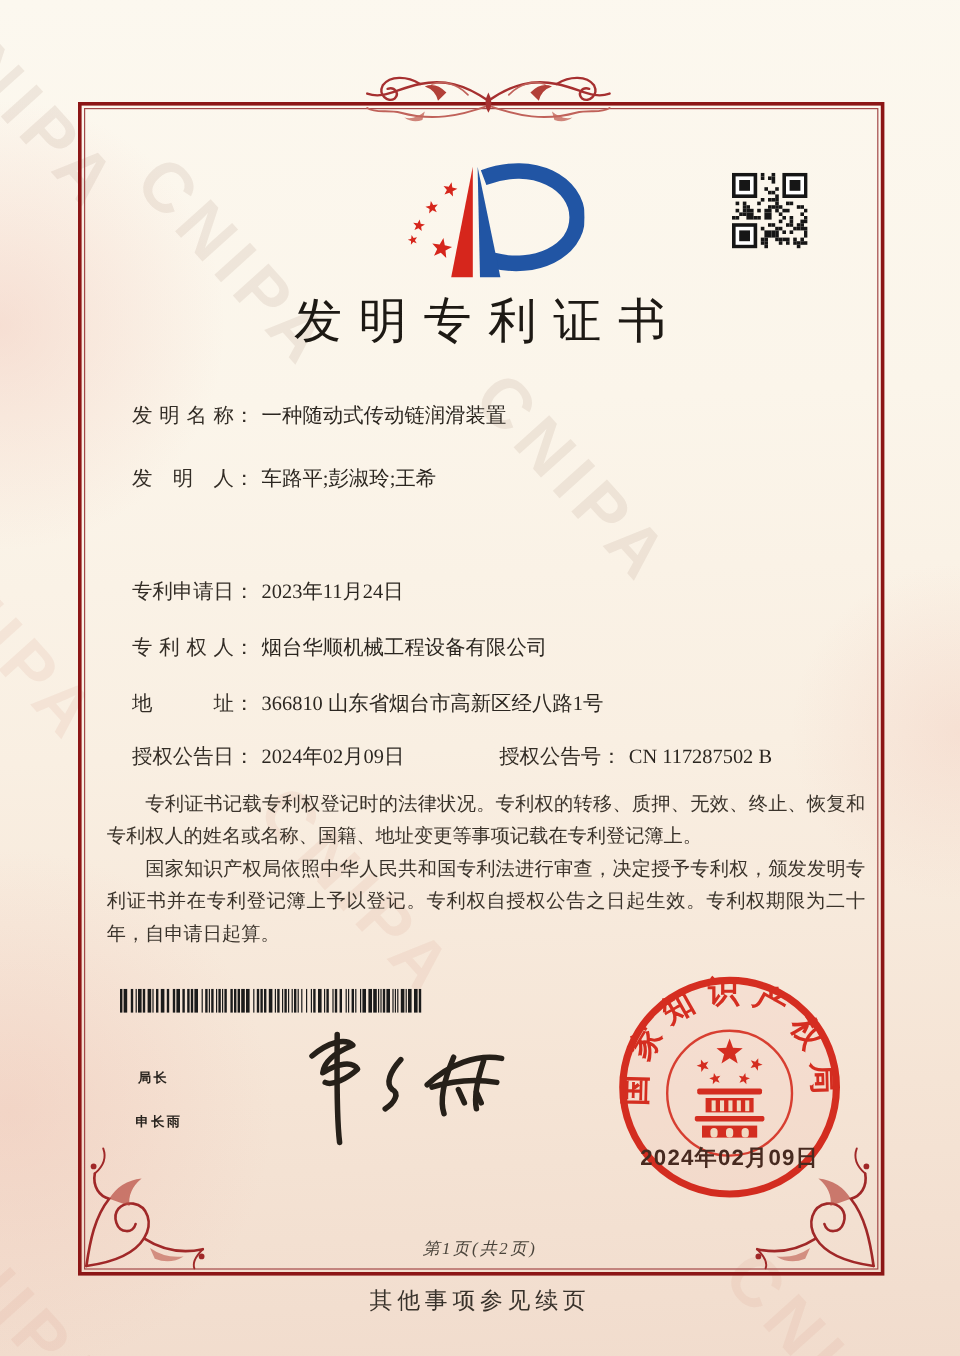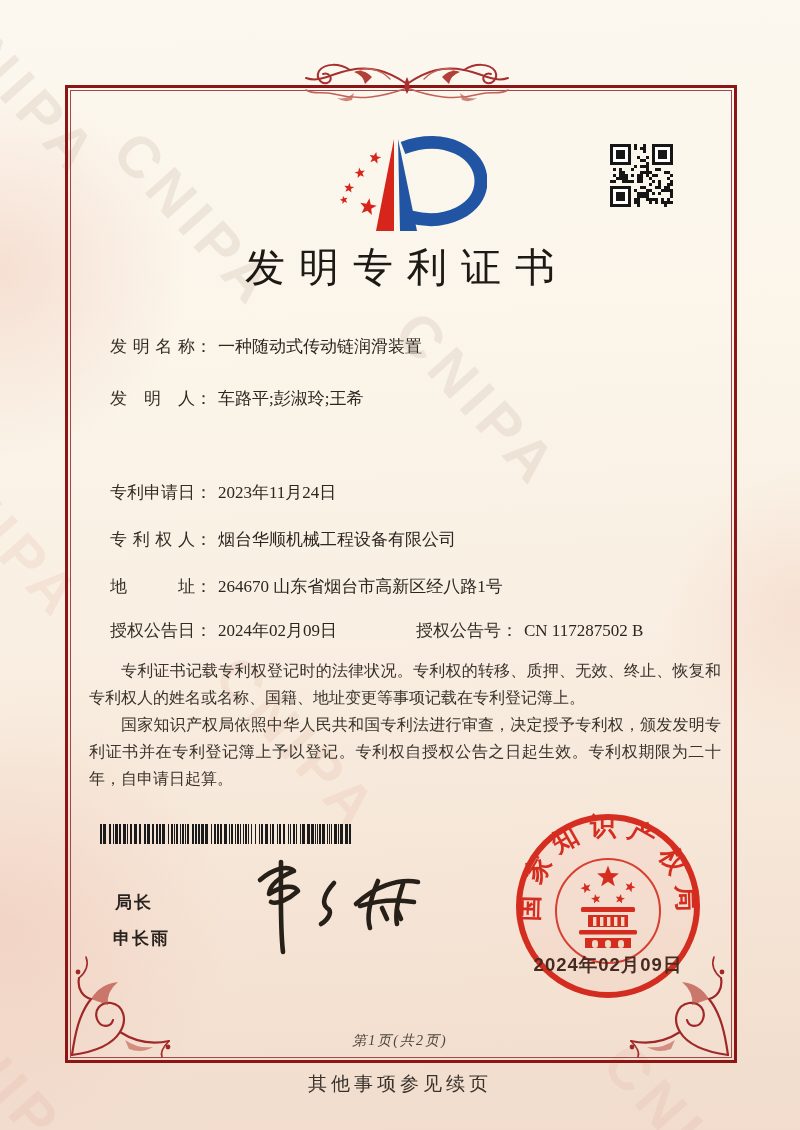--- a/index.html
+++ b/index.html
@@ -35,21 +35,21 @@
   .colon{display:inline-block;vertical-align:top;}
   .fvalue{display:inline-block;margin-left:6px;vertical-align:top;color:#2b2620;}
   .fgroup2{position:absolute;left:306px;top:0;}
   
   .paras{position:absolute;left:89px;top:657px;width:632px;font-size:16px;
          line-height:27px;text-align:justify;color:#3a332b;}
   .paras p{margin:0;text-indent:2em;}
   
   .barcode{position:absolute;left:100px;top:824px;width:258px;height:20px;}
   .signoff{position:absolute;font-family:"Liberation Sans","DejaVu Sans",sans-serif;
-           font-weight:700;font-size:17px;color:#28231e;letter-spacing:2px;}
+           font-weight:700;font-size:11px;color:#28231e;letter-spacing:2px;}
   .sig{position:absolute;left:228px;top:850px;width:205px;height:110px;}
   .seal{position:absolute;left:513px;top:811px;width:190px;height:190px;
         mix-blend-mode:multiply;opacity:.95;}
   
   .page-num{position:absolute;left:0;right:0;top:1032px;text-align:center;
             font-size:14px;letter-spacing:2px;color:#4a443b;font-style:italic;}
   .cont-note{position:absolute;left:0;right:0;top:1071px;text-align:center;
              font-size:19px;letter-spacing:4px;color:#38322b;}
 </style>
 </head>
@@ -255,21 +255,21 @@
   <div class="frow" style="top:389px">
     <span class="flabel">发明人</span><span class="colon">：</span><span class="fvalue">车路平;彭淑玲;王希</span>
   </div>
   <div class="frow" style="top:483px">
     <span class="flabel">专利申请日</span><span class="colon">：</span><span class="fvalue">2023年11月24日</span>
   </div>
   <div class="frow" style="top:530px">
     <span class="flabel">专利权人</span><span class="colon">：</span><span class="fvalue">烟台华顺机械工程设备有限公司</span>
   </div>
   <div class="frow" style="top:577px">
-    <span class="flabel">地址</span><span class="colon">：</span><span class="fvalue">264670 山东省烟台市高新区经八路1号</span>
+    <span class="flabel">地址</span><span class="colon">：</span><span class="fvalue">366810 山东省烟台市高新区经八路1号</span>
   </div>
   <div class="frow" style="top:621px;width:620px">
     <span class="flabel">授权公告日</span><span class="colon">：</span><span class="fvalue">2024年02月09日</span>
     <span class="fgroup2">
       <span class="flabel">授权公告号</span><span class="colon">：</span><span class="fvalue">CN 117287502 B</span>
     </span>
   </div>
 
   <div class="paras">
     <p>专利证书记载专利权登记时的法律状况。专利权的转移、质押、无效、终止、恢复和专利权人的姓名或名称、国籍、地址变更等事项记载在专利登记簿上。</p>

